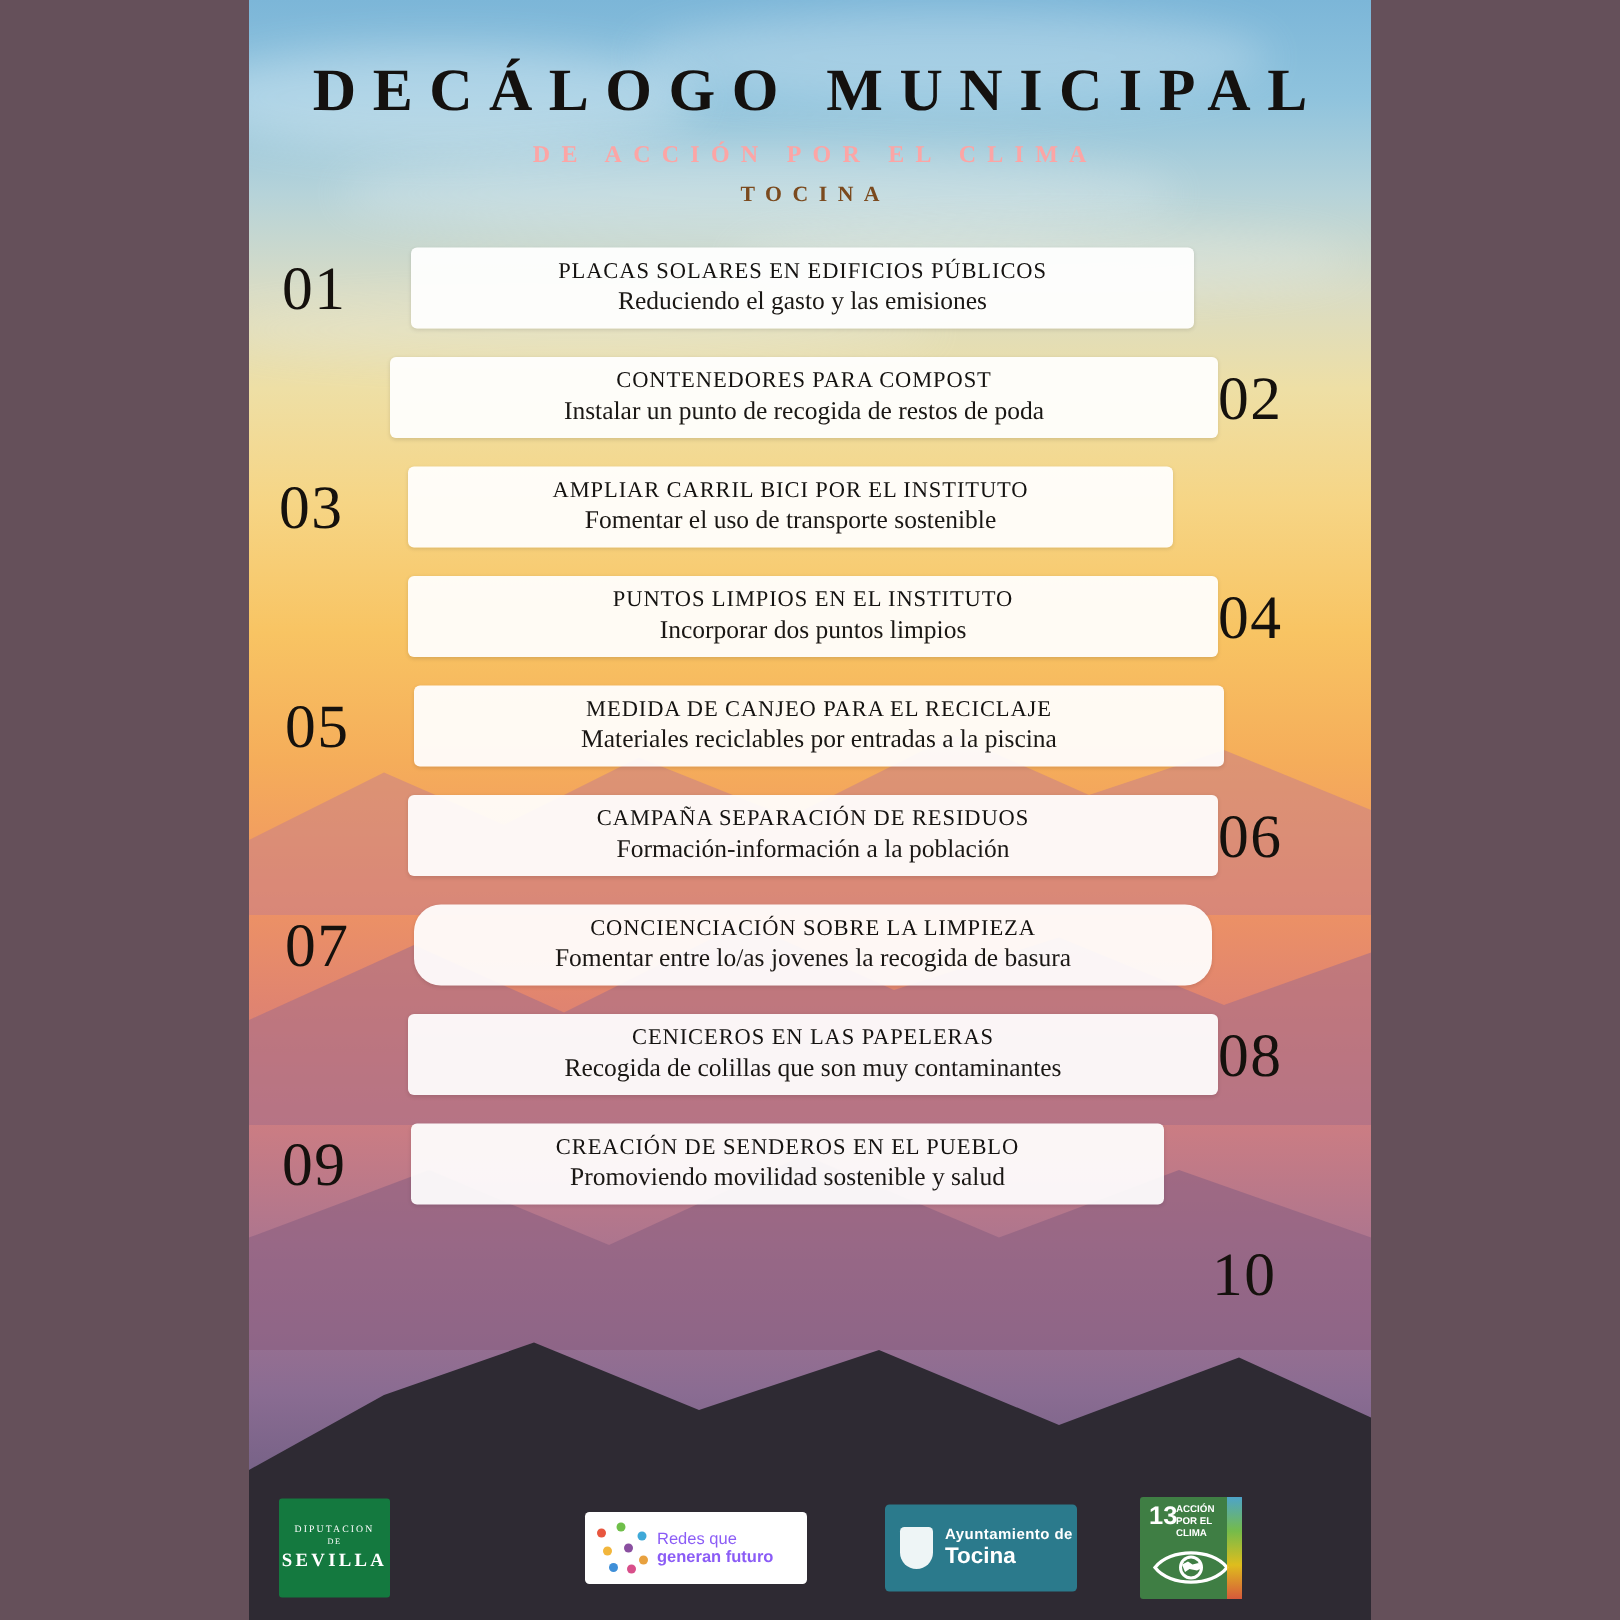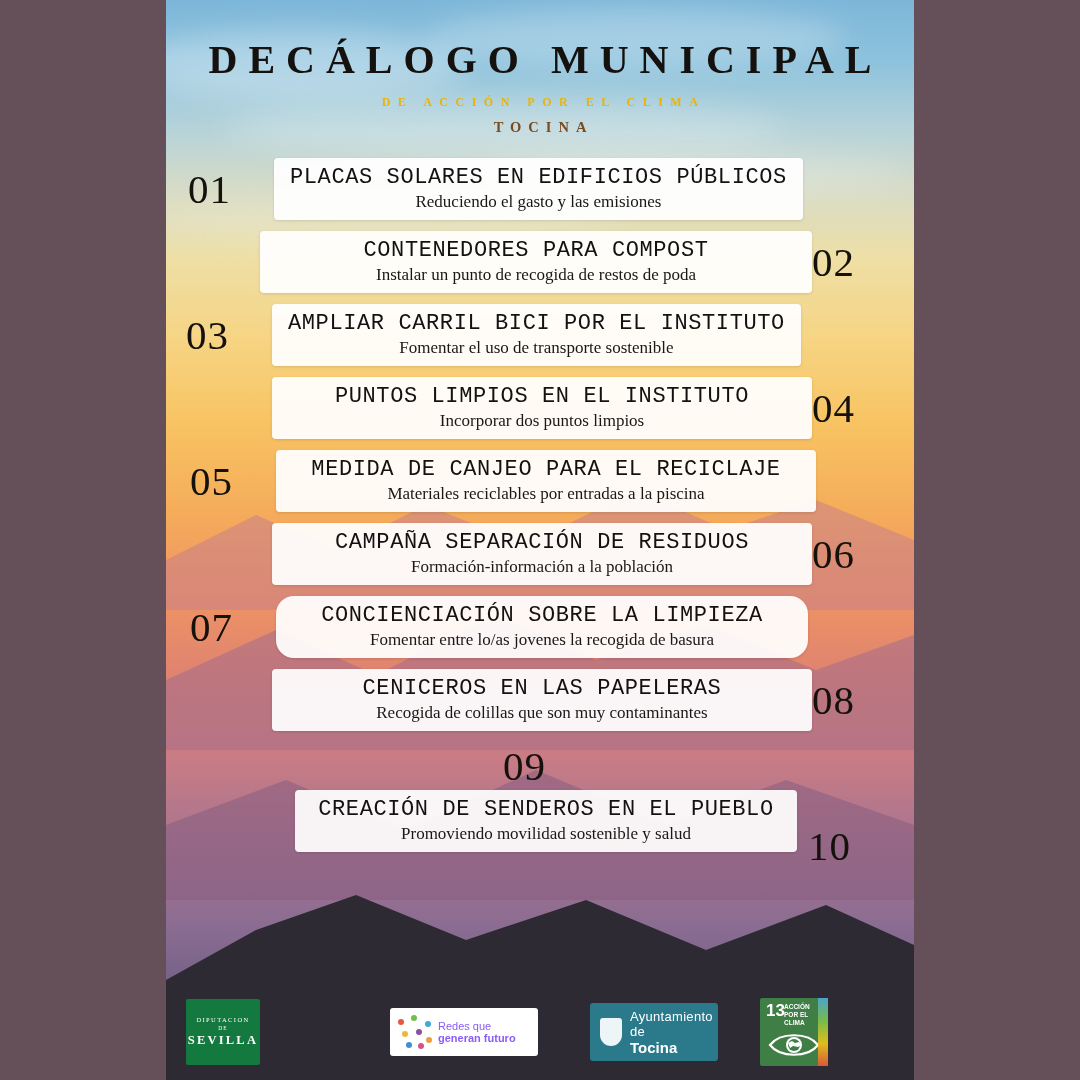--- a/index.html
+++ b/index.html
@@ -80,23 +80,23 @@
   .title {
     font-family: "Liberation Serif", serif;
     font-size: 40px;
     letter-spacing: 11px;
     color: #14110f;
     font-weight: 700;
     text-indent: 11px;
   }
   .subtitle {
     margin-top: 12px;
-    font-size: 12px;
+    font-size: 16px;
     letter-spacing: 7.5px;
-    color: #eab308;
+    color: #fca5a5;
     font-weight: 700;
     text-indent: 7px;
   }
   .town {
     margin-top: 9px;
     font-size: 14.5px;
     letter-spacing: 7px;
     color: #7b4a1e;
     font-weight: 700;
     text-indent: 7px;
@@ -128,26 +128,25 @@
   }
   .card {
     background: rgba(255,255,255,0.93);
     border-radius: 4px;
     padding: 8px 16px 9px;
     box-shadow: 0 1px 3px rgba(0,0,0,0.12);
     text-align: center;
     flex: none;
   }
   .card .main {
-    font-size: 22px;
+    font-size: 15px;
     letter-spacing: .6px;
     color: #141210;
     line-height: 1.12;
     white-space: nowrap;
-    font-family: Liberation Mono, monospace;
   }
   .card .sub {
     font-size: 17px;
     color: #1a1714;
     line-height: 1.12;
     margin-top: 1px;
     white-space: nowrap;
   }
 
   
@@ -159,21 +158,21 @@
   .w6 .card { min-width: 508px; }
   .w7 .card { min-width: 500px; border-radius: 18px; }
   .w8 .card { min-width: 508px; }
   .w9 .card { min-width: 470px; }
   .w10 .card { min-width: 450px; }
 
   .row.w1  { padding-left: 12px; }
   .row.w3  { padding-left: 10px; }
   .row.w5  { padding-left: 14px; }
   .row.w7  { padding-left: 14px; }
-  .row.w9  { padding-left: 12px; flex-direction: column; }
+  .row.w9  { padding-left: 12px; }
   .row.w2  { padding-right: 6px; }
   .row.w4  { padding-right: 6px; }
   .row.w6  { padding-right: 6px; }
   .row.w8  { padding-right: 6px; }
   .row.w10 { padding-right: 10px; }
 
   
   .footer {
     position: absolute;
     left: 0;
@@ -226,21 +225,21 @@
     color: #fff;
   }
   .shield {
     width: 22px; height: 28px;
     background: #fff;
     border-radius: 3px 3px 11px 11px;
     flex: none;
     opacity: .92;
   }
   .ayto-text { margin-left: 8px; font-family: "Liberation Sans", sans-serif; }
-  .ayto-text .a1 { font-size: 13px; letter-spacing: .3px; }
+  .ayto-text .a1 { font-size: 10px; letter-spacing: .3px; font-weight: bold; }
   .ayto-text .a2 { font-size: 15px; font-weight: 700; }
 
   .logo-ods {
     width: 68px; height: 68px;
     margin-left: 42px;
     background: #3f7e44;
     border-radius: 2px;
     color: #fff;
     position: relative;
     flex: none;

